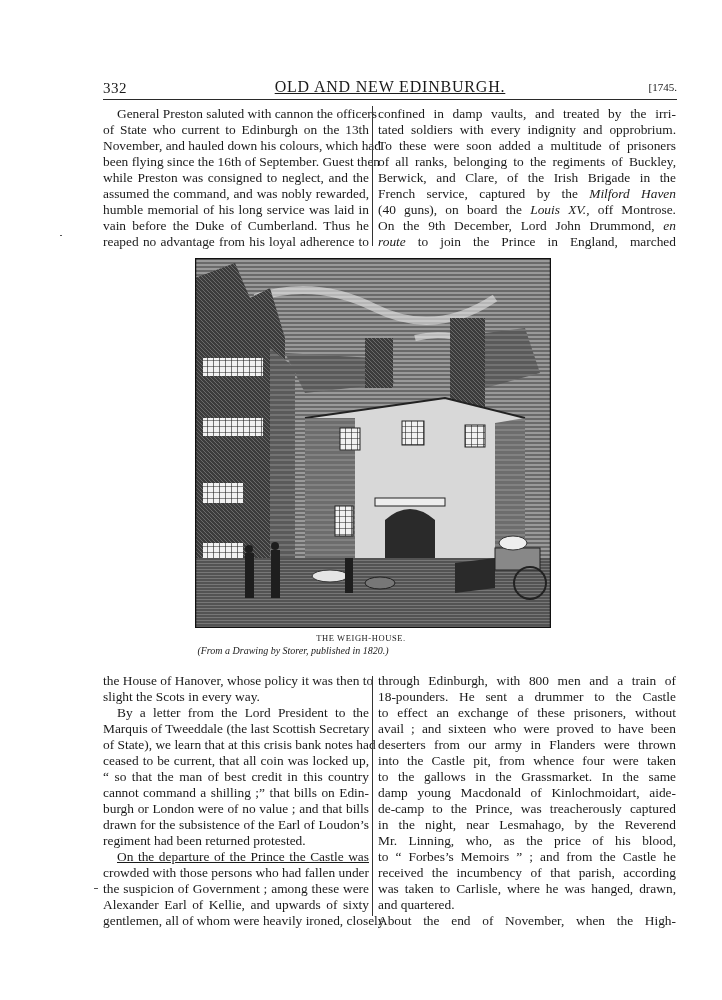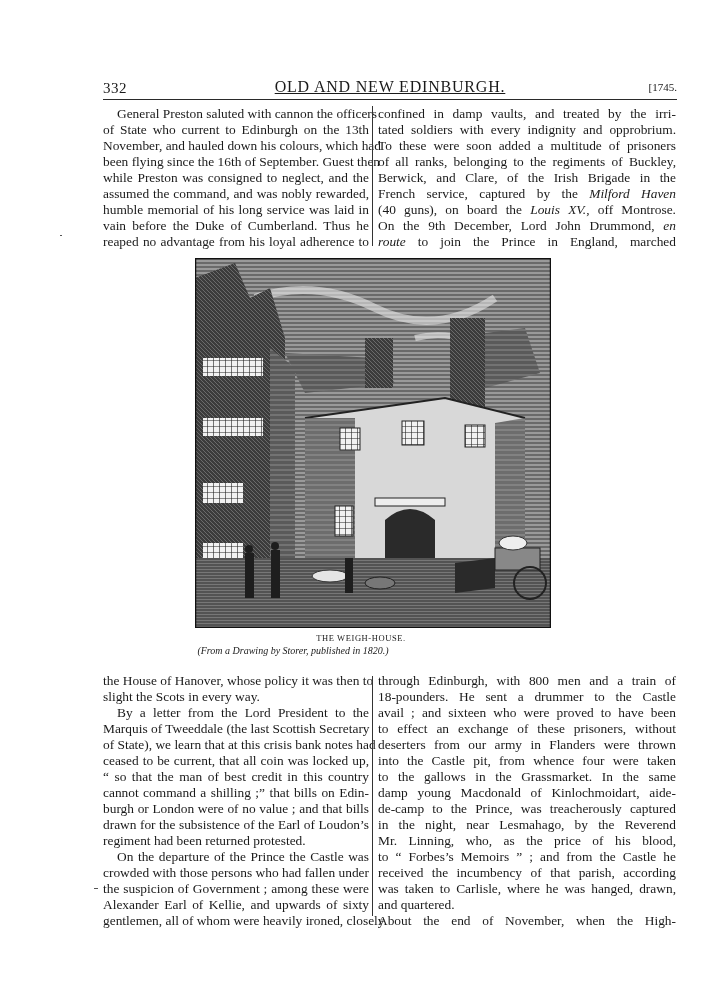--- a/index.html
+++ b/index.html
@@ -172,36 +172,36 @@
     <span class="line">Marquis of Tweeddale (the last Scottish Secretary</span>
     <span class="line">of State), we learn that at this crisis bank notes had</span>
     <span class="line">ceased to be current, that all coin was locked up,</span>
     <span class="line">“ so that the man of best credit in this country</span>
     <span class="line">cannot command a shilling ;” that bills on Edin-</span>
     <span class="line">burgh or London were of no value ; and that bills</span>
     <span class="line">drawn for the subsistence of the Earl of Loudon’s</span>
     <span class="line last">regiment had been returned protested.</span>
   </p>
   <p>
-    <span class="line" style="padding-left:14px;">On the departure of the Prince the Castle was</span>
+    <span class="line" style="padding-left:14px;text-decoration:underline;">On the departure of the Prince the Castle was</span>
     <span class="line">crowded with those persons who had fallen under</span>
     <span class="line">the suspicion of Government ; among these were</span>
     <span class="line">Alexander Earl of Kellie, and upwards of sixty</span>
     <span class="line">gentlemen, all of whom were heavily ironed, closely</span>
   </p>
 </div>
 
 <div class="divider" style="left:372px; top:676px; height:240px;"></div>
 
 <div class="col" style="left:378px; top:673px; width:298px;">
   <p>
     <span class="line">through Edinburgh, with 800 men and a train of</span>
     <span class="line">18-pounders.  He sent a drummer to the Castle</span>
+    <span class="line">to effect an exchange of these prisoners, without</span>
     <span class="line">avail ; and sixteen who were proved to have been</span>
-    <span class="line">to effect an exchange of these prisoners, without</span>
     <span class="line">deserters from our army in Flanders were thrown</span>
     <span class="line">into the Castle pit, from whence four were taken</span>
     <span class="line">to the gallows in the Grassmarket.  In the same</span>
     <span class="line">damp young Macdonald of Kinlochmoidart, aide-</span>
     <span class="line">de-camp to the Prince, was treacherously captured</span>
     <span class="line">in the night, near Lesmahago, by the Reverend</span>
     <span class="line">Mr. Linning, who, as the price of his blood,</span>
     <span class="line">to “ Forbes’s Memoirs ” ; and from the Castle he</span>
     <span class="line">received the incumbency of that parish, according</span>
     <span class="line">was taken to Carlisle, where he was hanged, drawn,</span>

